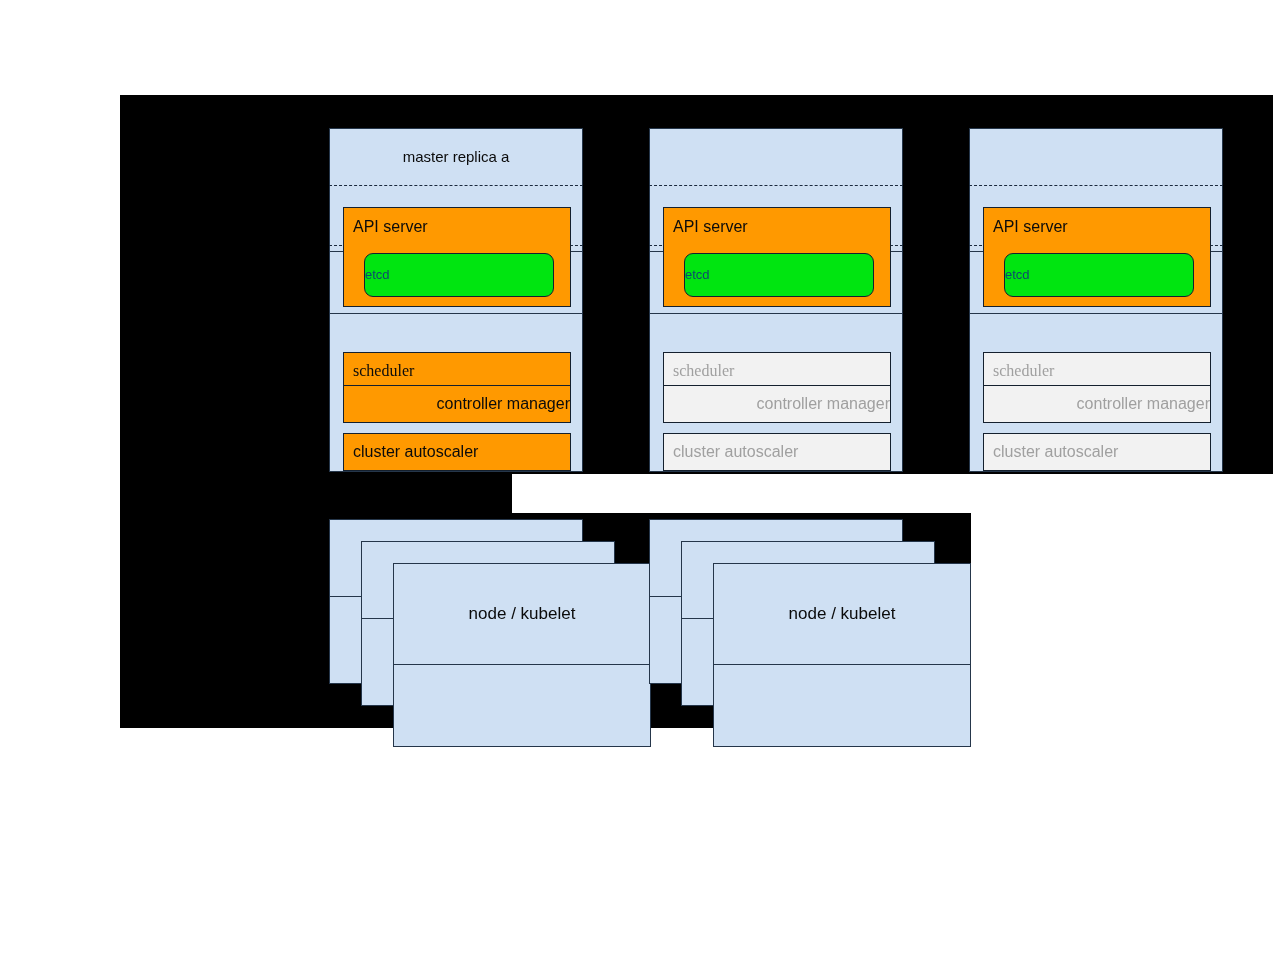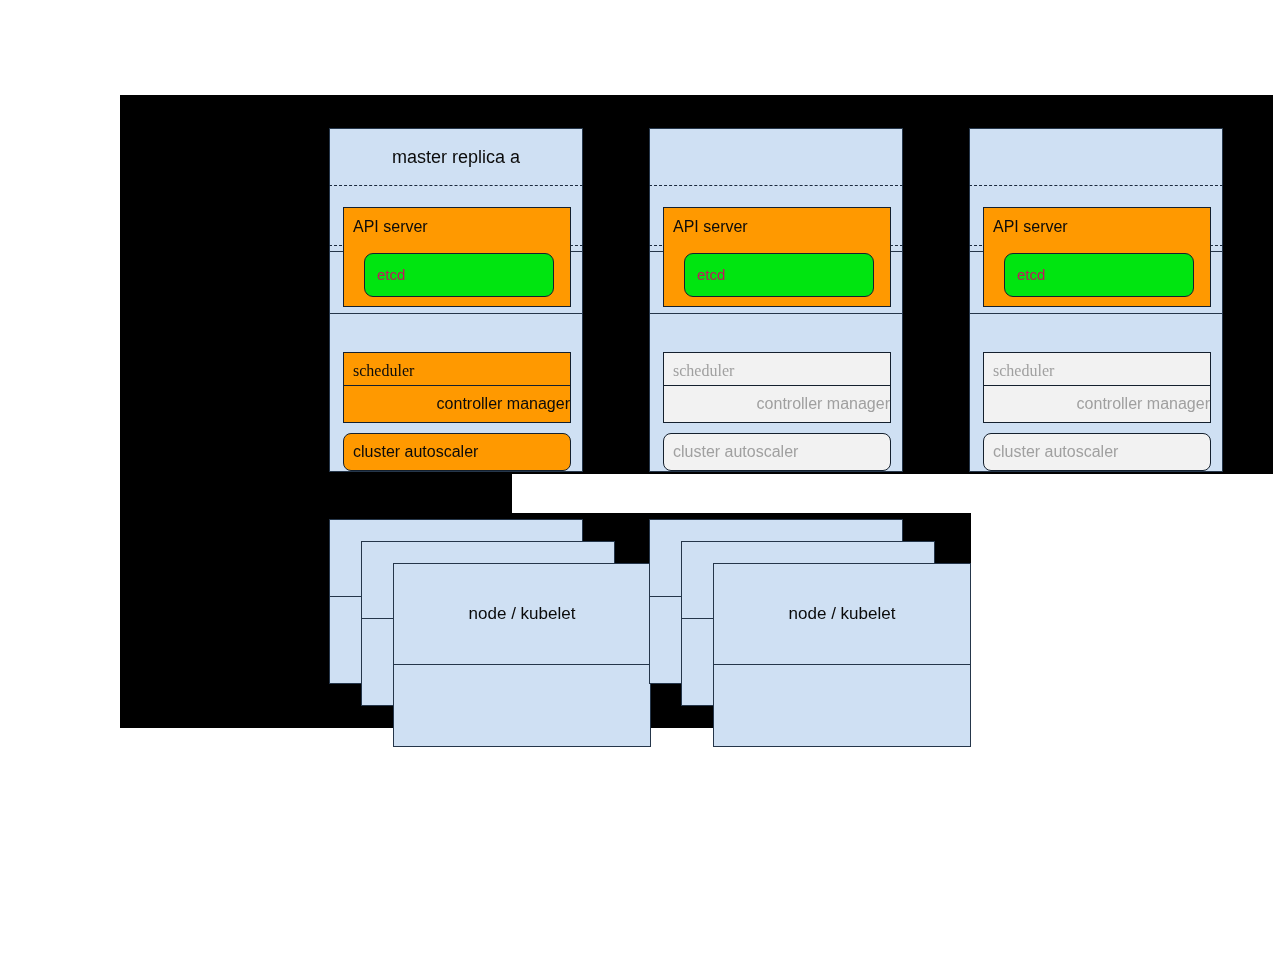--- a/index.html
+++ b/index.html
@@ -62,21 +62,21 @@
   #master-c { left: 969px; }
 
   .master-title {
     position: absolute;
     left: 0;
     top: 0;
     width: 100%;
     height: 56px;
     line-height: 56px;
     text-align: center;
-    font-size: 18px;
+    font-size: 15px;
     color: #0b0b0b;
   }
 
   .dashed-sep {
     position: absolute;
     left: -1px;
     width: calc(100% + 2px);
     border-top: 1px dashed #1b2a3d;
     height: 0;
   }
@@ -124,29 +124,28 @@
   .etcd-wrap {
     position: absolute;
     left: 21px;
     top: 16px;
     width: 190px;
     height: 44px;
     background: #00e510;
     border: 1px solid #14202e;
     border-radius: 9px;
     box-sizing: border-box;
-    font-size: 15px;
+    font-size: 13px;
     line-height: 42px;
-    padding-left: 12px;
-    color: #be185d;
+    color: #0c4a6e;
   }
 
   .sched-box  { top: 223px; font-family: Liberation Serif, serif; }
   .ctrl-box   { top: 256px; text-align: right; }
-  .autos-box  { top: 304px; border-radius: 8px; }
+  .autos-box  { top: 304px; }
 
   
   .node-stack {
     position: absolute;
   }
   #node-stack-1 { left: 329px; top: 519px; }
   #node-stack-2 { left: 649px; top: 519px; }
 
   .node-card {
     position: absolute;

